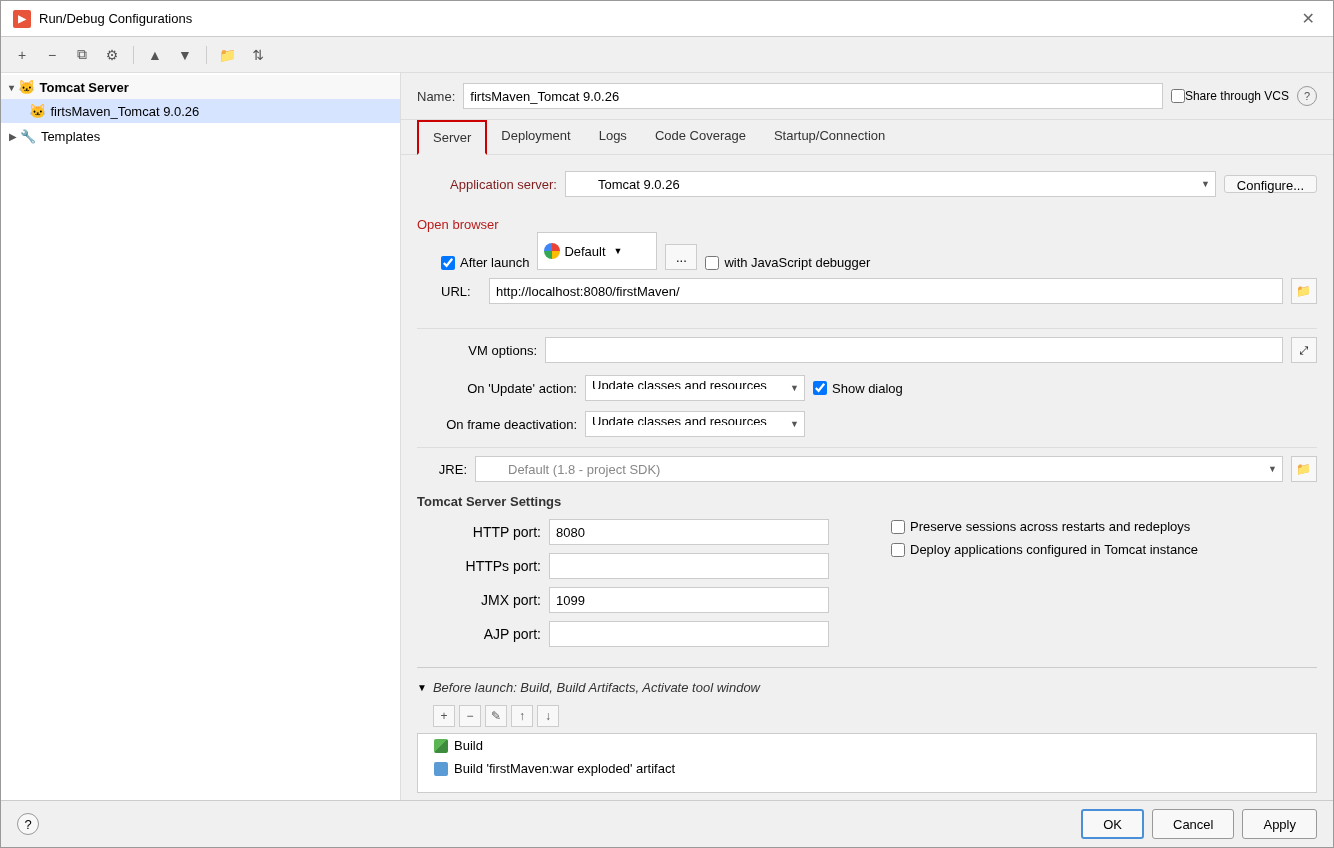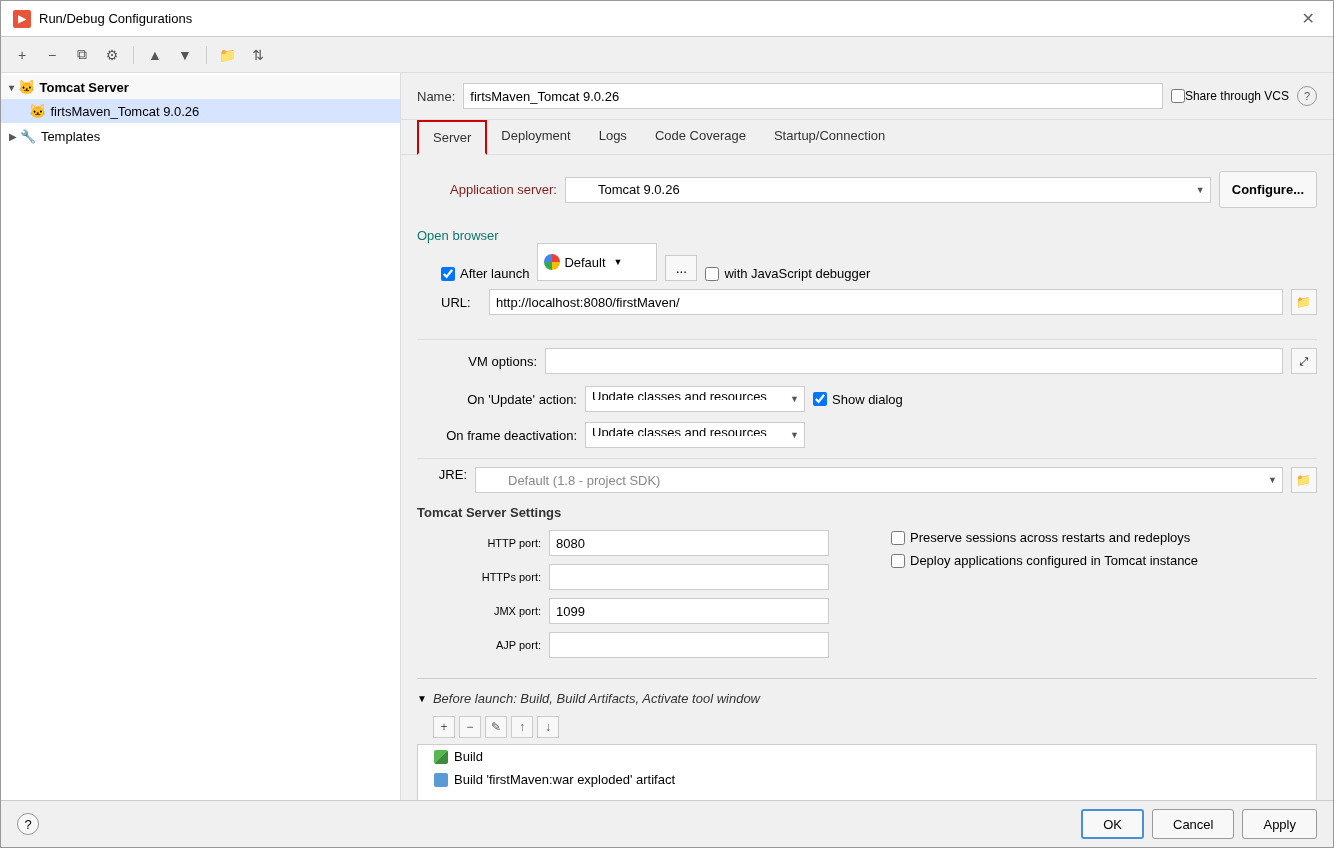--- a/index.html
+++ b/index.html
@@ -222,33 +222,32 @@
       border: 1px solid #ccc;
       padding: 2px 6px;
       font-size: 13px;
       background: #fff;
       outline: none;
       appearance: none;
       cursor: pointer;
     }
 
     .configure-btn {
-      height: 37px;
+      height: 18px;
       padding: 2px 12px;
       border: 1px solid #ccc;
       background: #f8f8f8;
       font-size: 13px;
       cursor: pointer;
       border-radius: 3px;
-      font-weight: bold;
     }
 
     .section-title {
       font-size: 13px;
-      color: #0f766e;
+      color: #b91c1c;
       margin-bottom: 8px;
       margin-top: 4px;
     }
 
     .open-browser-section {
       padding: 8px 0;
       margin-bottom: 8px;
     }
 
     .indent-row {
@@ -394,21 +393,21 @@
       right: 6px;
       top: 50%;
       transform: translateY(-50%);
       font-size: 9px;
       color: #555;
       pointer-events: none;
     }
 
     .jre-row {
       display: flex;
-      align-items: flex-start;
+      align-items: center;
       margin-bottom: 12px;
       gap: 8px;
     }
 
     .jre-label { font-size: 13px; min-width: 50px; text-align: right; }
 
     .jre-select {
       flex: 1;
       height: 26px;
       border: 1px solid #ccc;
@@ -427,21 +426,21 @@
     }
 
     .port-row {
       display: flex;
       align-items: center;
       margin-bottom: 8px;
       gap: 8px;
     }
 
     .port-label {
-      font-size: 11px;
+      font-size: 14px;
       min-width: 100px;
       text-align: right;
     }
 
     .port-input {
       width: 280px;
       height: 26px;
       border: 1px solid #ccc;
       padding: 2px 6px;
       font-size: 13px;

